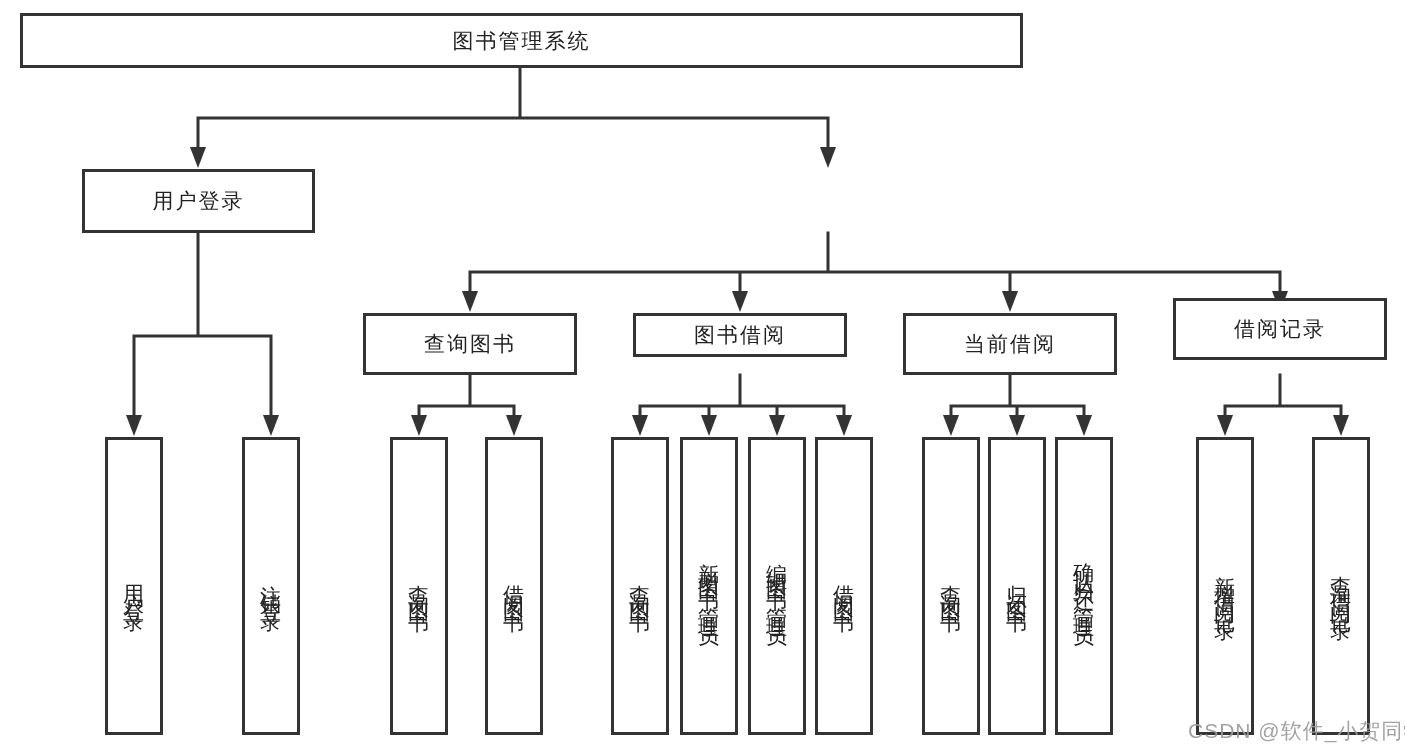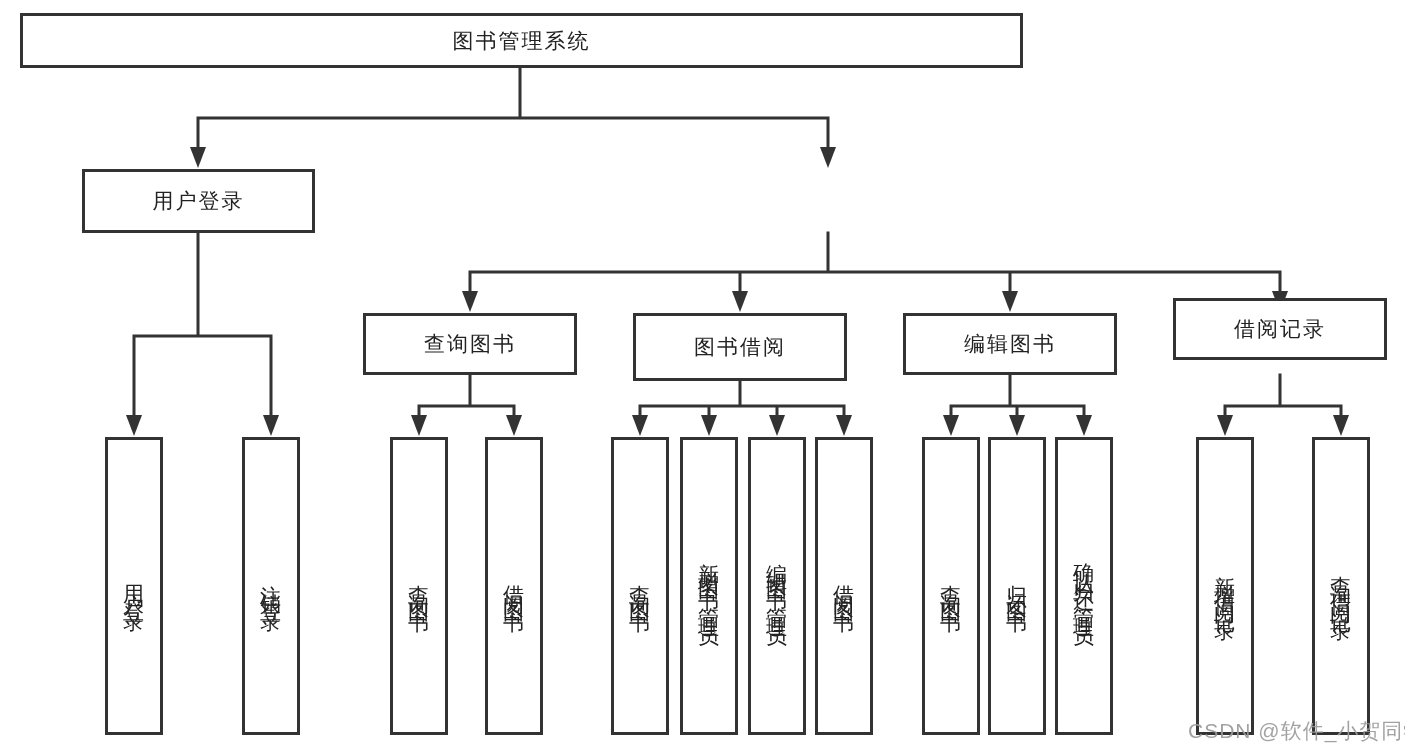--- a/index.html
+++ b/index.html
@@ -111,25 +111,25 @@
     <span>图书管理系统</span>
   </div>
 
   <div class="hbox" style="left:82px; top:169px; width:233px; height:64px;">
     <span>用户登录</span>
   </div>
 
   <div class="hbox" style="left:363px; top:313px; width:214px; height:62px;">
     <span>查询图书</span>
   </div>
-  <div class="hbox" style="left:633px; top:313px; width:214px; height:68px;">
+  <div class="hbox" style="left:633px; top:313px; width:214px; height:44px;">
     <span>图书借阅</span>
   </div>
   <div class="hbox" style="left:903px; top:313px; width:214px; height:62px;">
-    <span>编辑图书</span>
+    <span>当前借阅</span>
   </div>
   <div class="hbox" style="left:1173px; top:298px; width:214px; height:62px;">
     <span>借阅记录</span>
   </div>
 
   <div class="leaf" style="left:105px;">
     <span class="vtext">用户登录</span>
   </div>
   <div class="leaf" style="left:242px;">
     <span class="vtext">注销登录</span>

